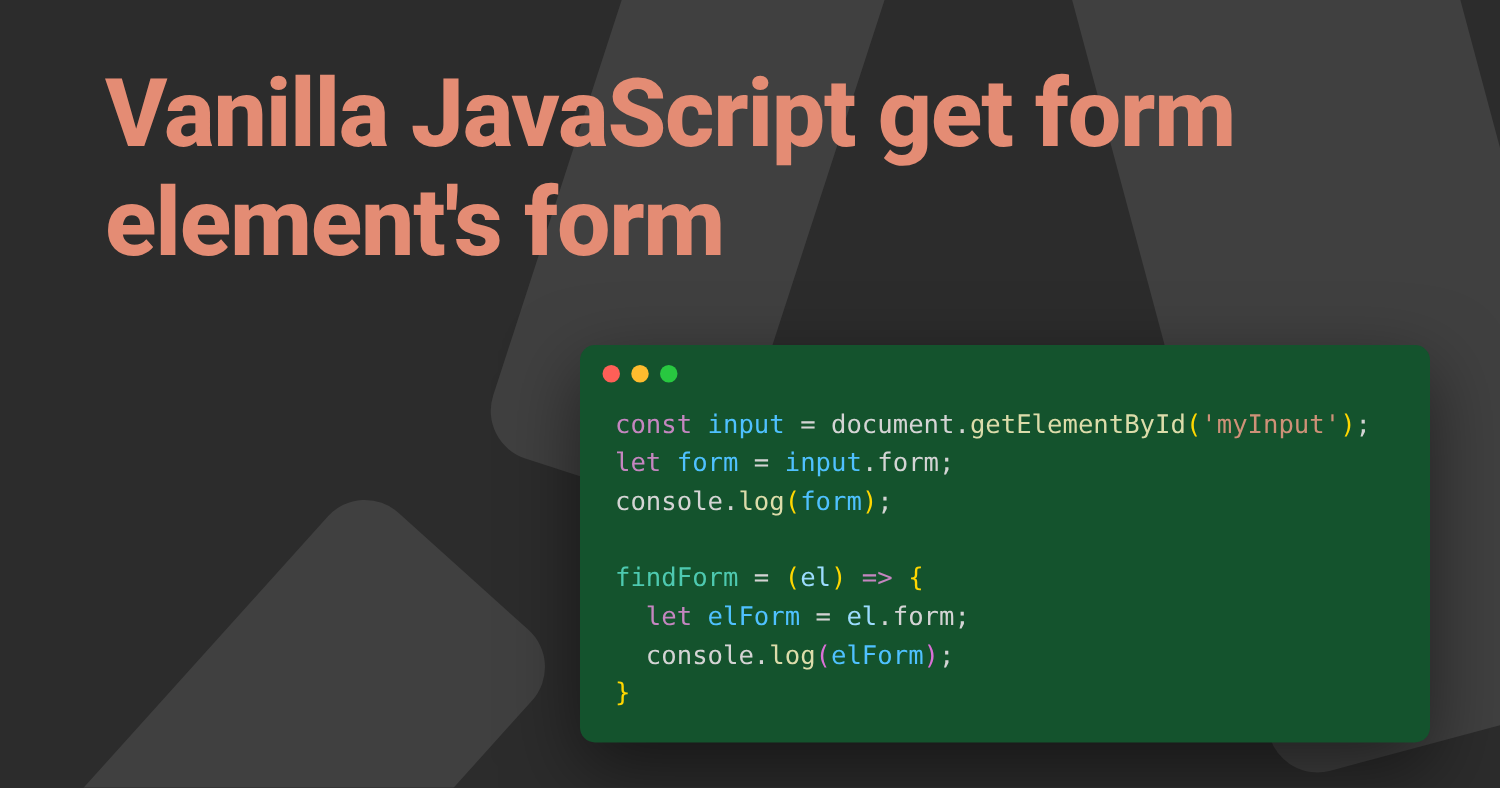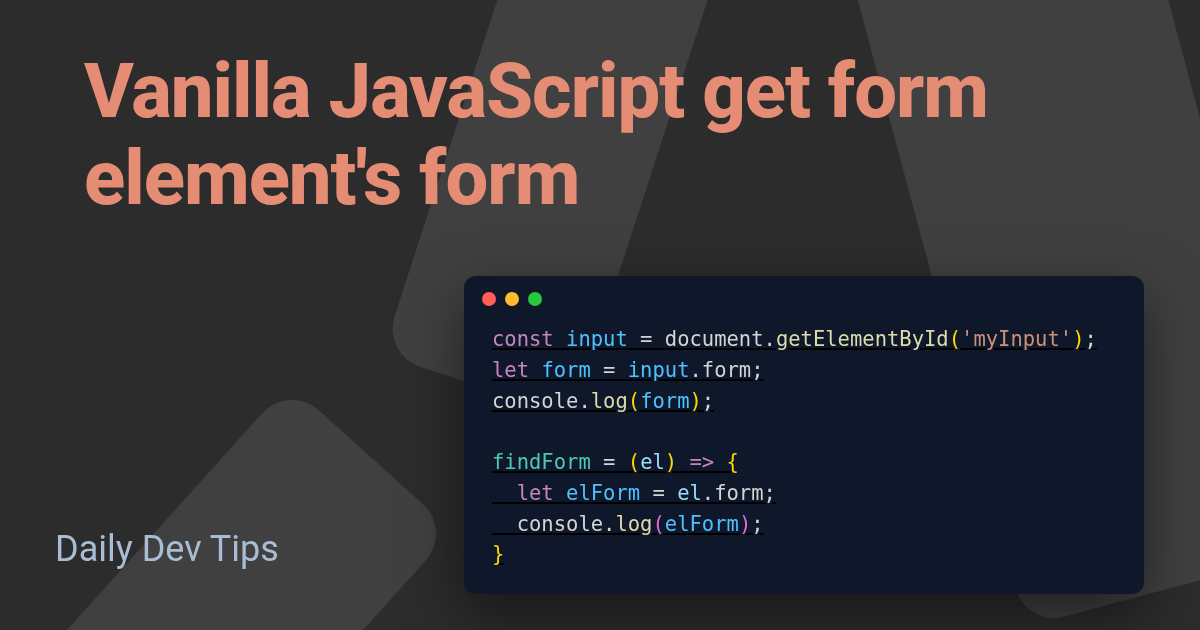--- a/index.html
+++ b/index.html
@@ -63,25 +63,24 @@
     left: 55px;
     color: #a8bdd4;
     font-size: 36px;
     font-weight: 400;
   }
   .code-window {
     position: absolute;
     right: 56px;
     bottom: 36px;
     width: 680px;
-    background: #0f172a;
+    background: #14532d;
     border-radius: 12px;
     box-shadow: 0 20px 60px rgba(0,0,0,0.5);
     overflow: hidden;
-    text-decoration: underline;
   }
   .code-header {
     display: flex;
     gap: 9px;
     padding: 16px 18px 10px;
   }
   .dot {
     width: 14px;
     height: 14px;
     border-radius: 50%;
@@ -115,21 +114,20 @@
 
 <div class="bg-shapes">
   <div class="shape shape1"></div>
   <div class="shape shape2"></div>
   <div class="shape shape3"></div>
 </div>
 
 <div class="content">
   <h1 class="title">Vanilla JavaScript get form element's form</h1>
 
-  <div class="brand">Daily Dev Tips</div>
 
   <div class="code-window">
     <div class="code-header">
       <div class="dot dot-red"></div>
       <div class="dot dot-yellow"></div>
       <div class="dot dot-green"></div>
     </div>
     <div class="code-body" id="code-body"><span class="kw">const </span><span class="var">input</span><span class="punct"> = </span><span class="obj">document</span><span class="punct">.</span><span class="method">getElementById</span><span class="paren">(</span><span class="str">'myInput'</span><span class="paren">)</span><span class="punct">;</span>
 <span class="kw">let </span><span class="var">form</span><span class="punct"> = </span><span class="var">input</span><span class="punct">.</span><span class="prop">form</span><span class="punct">;</span>
 <span class="obj">console</span><span class="punct">.</span><span class="method">log</span><span class="paren">(</span><span class="var">form</span><span class="paren">)</span><span class="punct">;</span>

